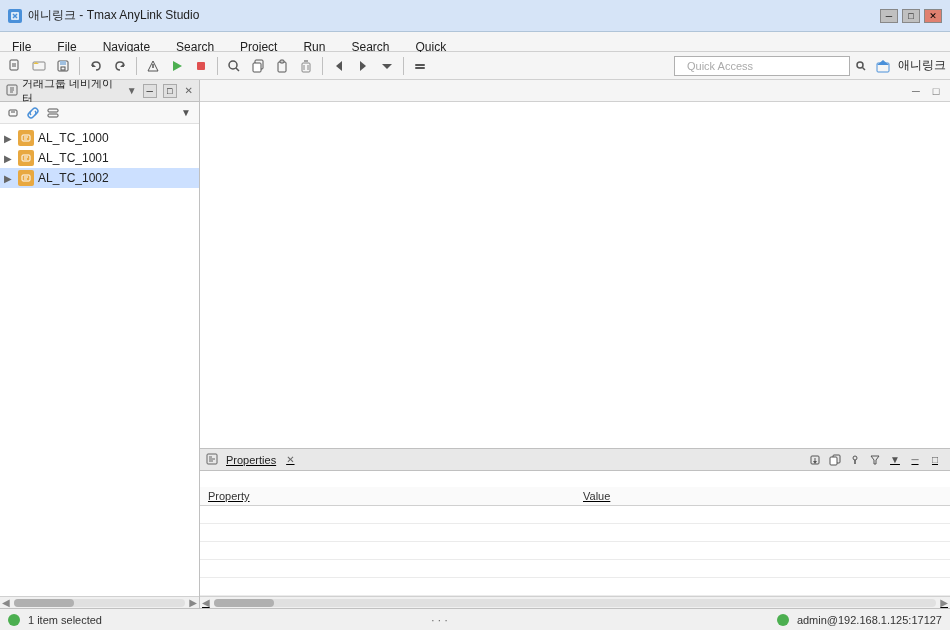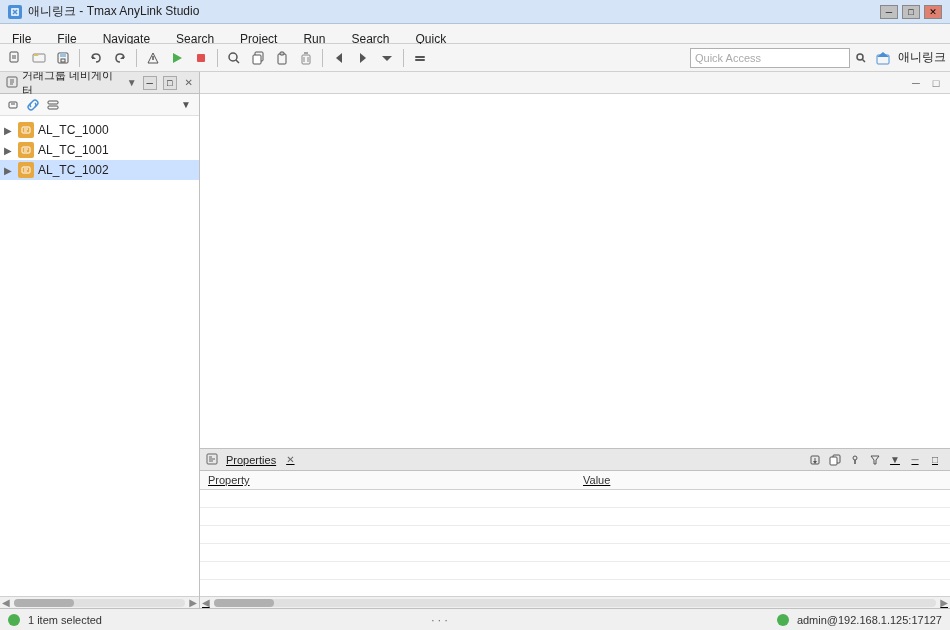--- a/index.html
+++ b/index.html
@@ -10,21 +10,21 @@
       width: 950px;
       height: 630px;
       overflow: hidden;
       display: flex;
       flex-direction: column;
     }
 
     
     .title-bar {
       background: #d6e4f7;
-      height: 24px;
+      height: 32px;
       display: flex;
       align-items: center;
       padding: 0 8px;
       justify-content: space-between;
       border-bottom: 1px solid #b0c4d8;
     }
     .title-bar-left {
       display: flex;
       align-items: center;
       gap: 6px;
@@ -102,22 +102,22 @@
       width: 1px;
       height: 18px;
       background: #c0c0c0;
       margin: 0 3px;
     }
     .toolbar-spacer { flex: 1; }
     .quick-access-box {
       border: 1px solid #b0b0b0;
       background: white;
       height: 20px;
-      width: 160px;
-      padding: 0 4px;
+      width: 176px;
+      padding: 0 12px;
       font-size: 11px;
       color: #888;
       display: flex;
       align-items: center;
     }
     .anylink-label {
       margin-left: 2px;
       font-size: 12px;
       color: #222;
       white-space: nowrap;
@@ -291,20 +291,21 @@
       gap: 4px;
     }
     .bottom-panel-toolbar {
       display: flex;
       gap: 2px;
       margin-left: auto;
     }
     .bottom-panel-content {
       flex: 1;
       overflow: hidden;
+      margin-top: 16px;
     }
     .properties-table {
       width: 100%;
       border-collapse: collapse;
     }
     .properties-table th {
       text-align: left;
       padding: 3px 8px;
       font-size: 11px;
       font-weight: normal;

